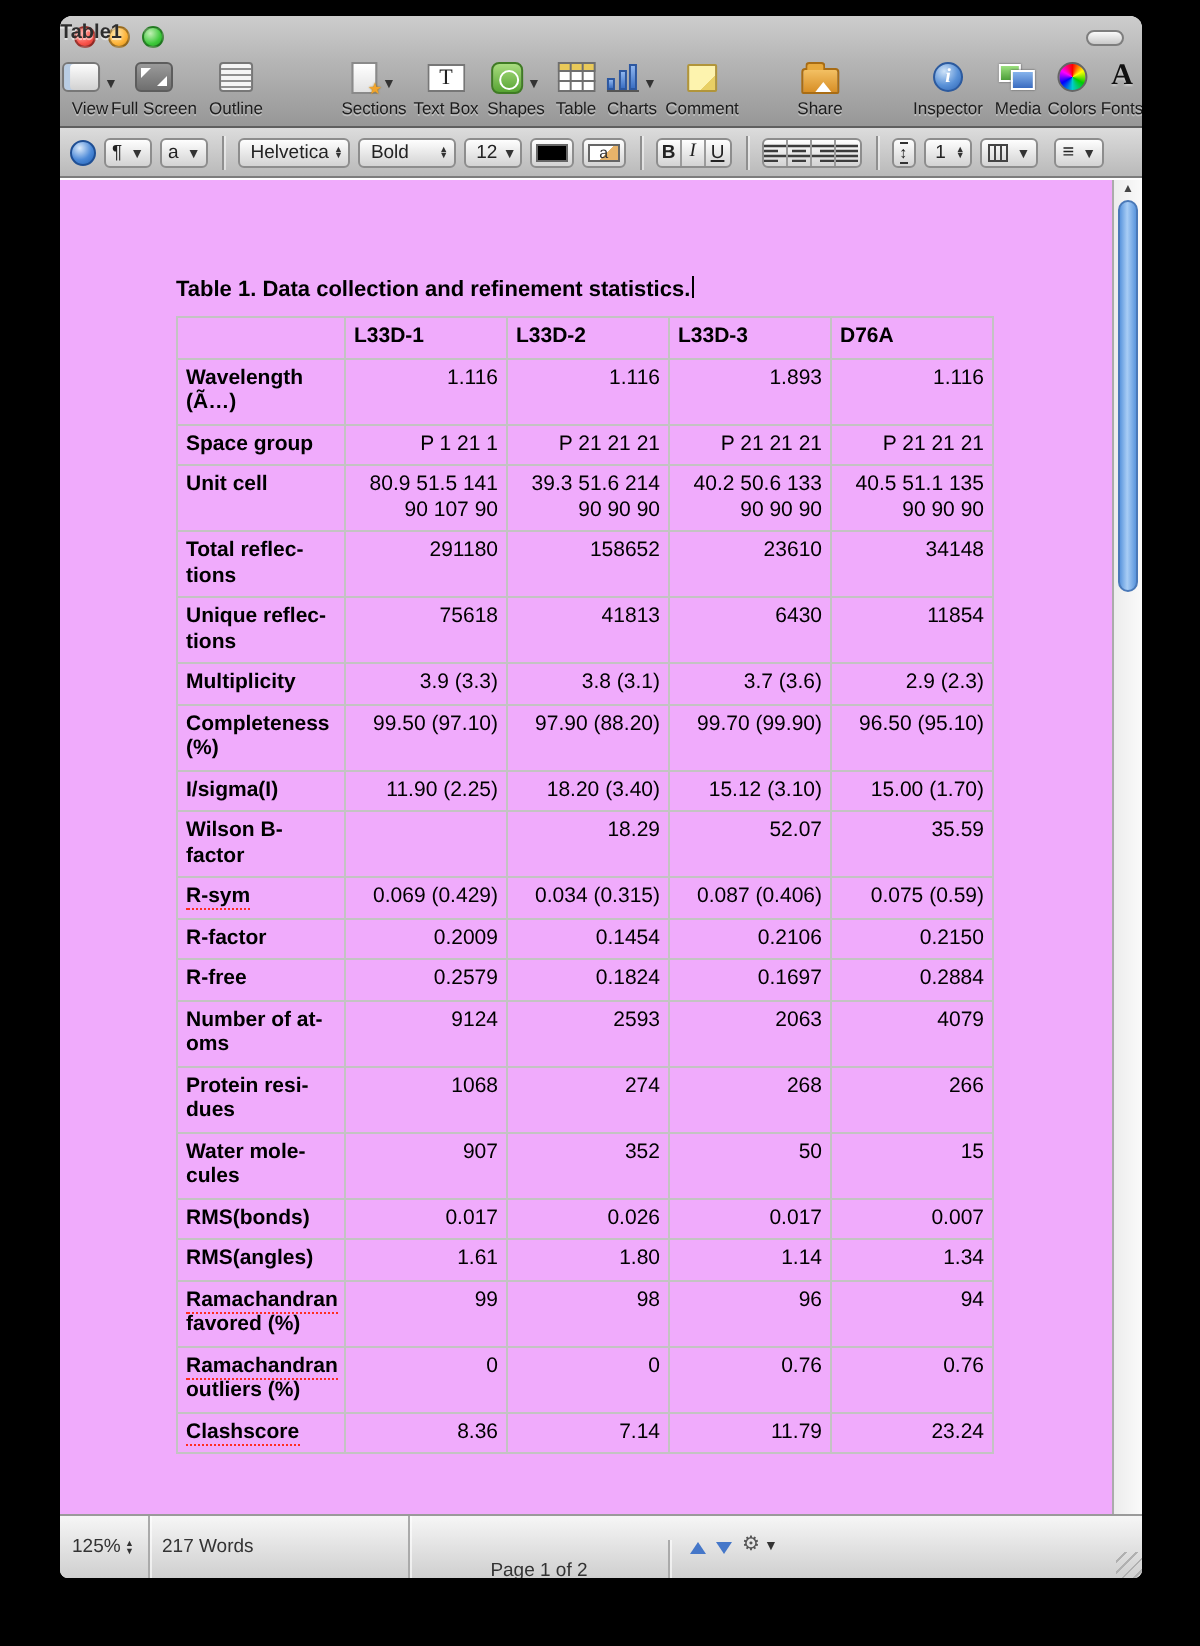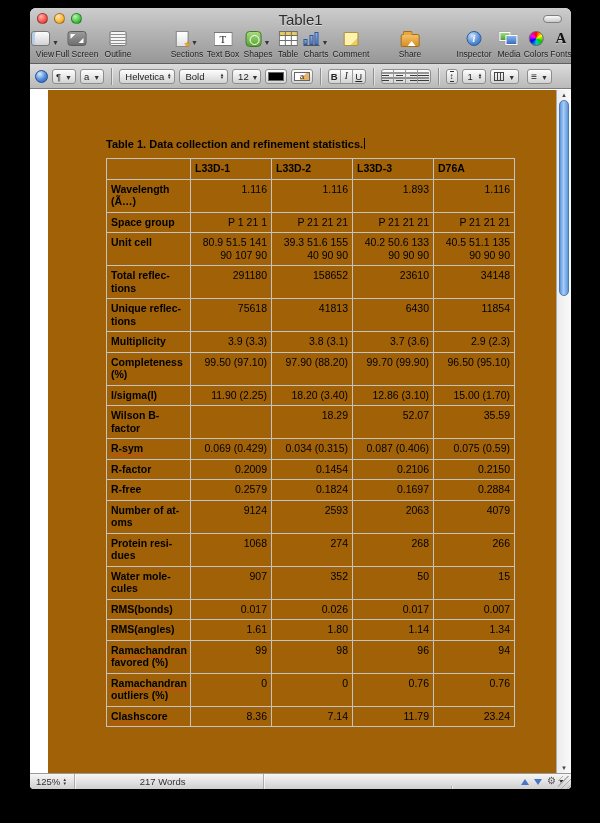--- a/index.html
+++ b/index.html
@@ -5,22 +5,22 @@
   * { margin:0; padding:0; box-sizing:border-box; }
   html,body { width:600px; height:823px; background:#000; font-family:"Liberation Sans", sans-serif; overflow:hidden; }
   .window { position:absolute; left:30px; top:8px; width:541px; height:781px;
             border-radius:6px 6px 4px 4px; overflow:hidden; background:#fff;
             box-shadow:0 6px 20px rgba(0,0,0,.8); }
   
   .chrome { position:absolute; left:0; top:0; right:0; height:56px;
             background:linear-gradient(#cdcdcd, #b6b6b6 40%, #979797 100%);
             border-bottom:1px solid #5f5f5f; }
   .titlebar { position:relative; height:20px; }
-  .win-title { position:absolute; left:0; right:0; top:3px; text-align:center;
-               font-size:15px; font-weight:normal; color:#2e2e2e; text-shadow:0 1px 0 rgba(255,255,255,.5); }
+  .win-title { position:absolute; left:0; right:0; top:3px; 
+               font-size:10px; font-weight:bold; color:#2e2e2e; text-shadow:0 1px 0 rgba(255,255,255,.5); }
   .lights { position:absolute; left:7px; top:5px; display:flex; gap:6px; }
   .light { width:11px; height:11px; border-radius:50%; border:1px solid rgba(0,0,0,.35); }
   .light.red    { background:radial-gradient(circle at 35% 30%, #ffb3ad, #f9534a 60%, #c9332c); }
   .light.yellow { background:radial-gradient(circle at 35% 30%, #ffe9b0, #fdb338 60%, #d08f1e); }
   .light.green  { background:radial-gradient(circle at 35% 30%, #c2f0b5, #3ec93c 60%, #23a125); }
   .lozenge { position:absolute; right:9px; top:7px; width:19px; height:8px; border-radius:4px;
              border:1px solid #7e7e7e; background:linear-gradient(#fafafa,#c9c9c9); }
   .toolbar { position:relative; height:36px; }
   .titem { position:absolute; top:1px; transform:translateX(-50%); display:flex; flex-direction:column; align-items:center; }
   .ticon { height:19px; display:flex; align-items:center; justify-content:center; }
@@ -86,43 +86,43 @@
   .fb-well .swatch.black { background:#000; }
   .fb-well .swatch.abg { background:linear-gradient(135deg,#fff 55%, #e8b46a 55%); font-size:8px; text-align:center; line-height:8px; color:#333; }
   .fb-seg { padding:0; overflow:hidden; }
   .fb-seg span { width:16px; text-align:center; border-right:1px solid #9b9b9b; font-size:9.5px; line-height:13px; display:flex; align-items:center; justify-content:center; height:100%; }
   .fb-seg span:last-child { border-right:none; }
   .al svg { display:block; }
   .al svg line { stroke:#3c3c3c; stroke-width:1.2; }
   .b { font-weight:bold; } .it { font-style:italic; font-family:"Liberation Serif",serif; } .u { text-decoration:underline; }
   .fb-spacer { flex:1; }
   
-  .doc { position:absolute; left:0; top:82px; right:0; bottom:16px; background:#a16207;margin-left:18px; }
+  .doc { position:absolute; left:0; top:82px; right:0; bottom:16px; background:#f0abfc; }
   .doc-title { position:absolute; left:58px; top:48px; font-size:11px; font-weight:bold; color:#000; }
   .caret { display:inline-block; width:1px; height:11px; background:#000; vertical-align:-1px; margin-left:1px; }
   table.stats { position:absolute; left:58px; top:68px; width:409px; border-collapse:collapse; table-layout:fixed; }
   table.stats col.c0 { width:84px; } table.stats col.cn { width:81px; }
   table.stats th, table.stats td { border:1px solid #c3c3c3; font-size:10.5px; line-height:12.5px;
        padding:3px 4px 4px 4px; vertical-align:top; color:#000; }
   table.stats tr.hdr th { font-weight:bold; text-align:left; height:19px; padding-top:3px; }
   table.stats th.rowlabel { font-weight:bold; text-align:left; }
   table.stats td { text-align:right; font-weight:normal; }
   .spell { border-bottom:1px dotted #ff2d20; }
   
   .vscroll { position:absolute; right:0; top:82px; bottom:16px; width:15px;
              background:linear-gradient(90deg,#ececec,#fafafa); border-left:1px solid #ababab; }
   .scroll-up { position:absolute; top:2px; left:4px; font-size:6px; color:#444; }
   .scroll-dn { position:absolute; bottom:2px; left:4px; font-size:6px; color:#444; }
   .thumb { position:absolute; left:2px; top:10px; width:10px; height:196px; border-radius:6px;
            border:1px solid #4a79b8;
            background:linear-gradient(90deg,#5b96dd,#a8cdf5 45%,#5b96dd); }
   
-  .statusbar { position:absolute; left:0; right:0; bottom:0; height:16px;
+  .statusbar { position:absolute; left:0; right:0; bottom:0; height:32px;
                background:linear-gradient(#f6f6f6,#cfcfcf); border-top:1px solid #9a9a9a;
-               display:flex; align-items:center; font-size:9.5px; color:#333;justify-content:space-between; }
+               display:flex; align-items:center; font-size:9.5px; color:#333; }
   .sb-sec { height:100%; display:flex; align-items:center; padding:0 6px; border-right:1px solid #aaa; box-shadow:1px 0 0 rgba(255,255,255,.6); }
   .sb-zoom { width:45px; justify-content:space-between; }
   .sb-words { width:130px; }
   .sb-page { width:130px; justify-content:center;margin-top:24px; }
   .sb-nav { border-right:none; box-shadow:none; gap:5px; padding-left:10px; }
   .tri-up { width:0;height:0;border:4px solid transparent;border-bottom:6px solid #4577c9; margin-top:-4px;}
   .tri-dn { width:0;height:0;border:4px solid transparent;border-top:6px solid #4577c9; margin-bottom:-4px;}
   .gear { font-size:10px; color:#555; line-height:10px; }
   .grip { position:absolute; right:0; bottom:0; width:13px; height:13px;
           background:repeating-linear-gradient(135deg, transparent 0 3px, #b0b0b0 3px 4px); }
@@ -378,21 +378,21 @@
           <tr>
             <th class="rowlabel"><span>Space group</span></th>
             <td>P 1 21 1</td>
             <td>P 21 21 21</td>
             <td>P 21 21 21</td>
             <td>P 21 21 21</td>
           </tr>
           <tr>
             <th class="rowlabel"><span>Unit cell</span></th>
             <td>80.9 51.5 141 90 107 90</td>
-            <td>39.3 51.6 155 40 90 90</td>
+            <td>39.3 51.6 214 90 90 90</td>
             <td>40.2 50.6 133 90 90 90</td>
             <td>40.5 51.1 135 90 90 90</td>
           </tr>
           <tr>
             <th class="rowlabel"><span>Total reflec-</span><br><span>tions</span></th>
             <td>291180</td>
             <td>158652</td>
             <td>23610</td>
             <td>34148</td>
           </tr>
@@ -414,21 +414,21 @@
             <th class="rowlabel"><span>Completeness</span><br><span>(%)</span></th>
             <td>99.50 (97.10)</td>
             <td>97.90 (88.20)</td>
             <td>99.70 (99.90)</td>
             <td>96.50 (95.10)</td>
           </tr>
           <tr>
             <th class="rowlabel"><span>I/sigma(I)</span></th>
             <td>11.90 (2.25)</td>
             <td>18.20 (3.40)</td>
-            <td>12.86 (3.10)</td>
+            <td>15.12 (3.10)</td>
             <td>15.00 (1.70)</td>
           </tr>
           <tr>
             <th class="rowlabel"><span>Wilson B-</span><br><span>factor</span></th>
             <td></td>
             <td>18.29</td>
             <td>52.07</td>
             <td>35.59</td>
           </tr>
           <tr>

